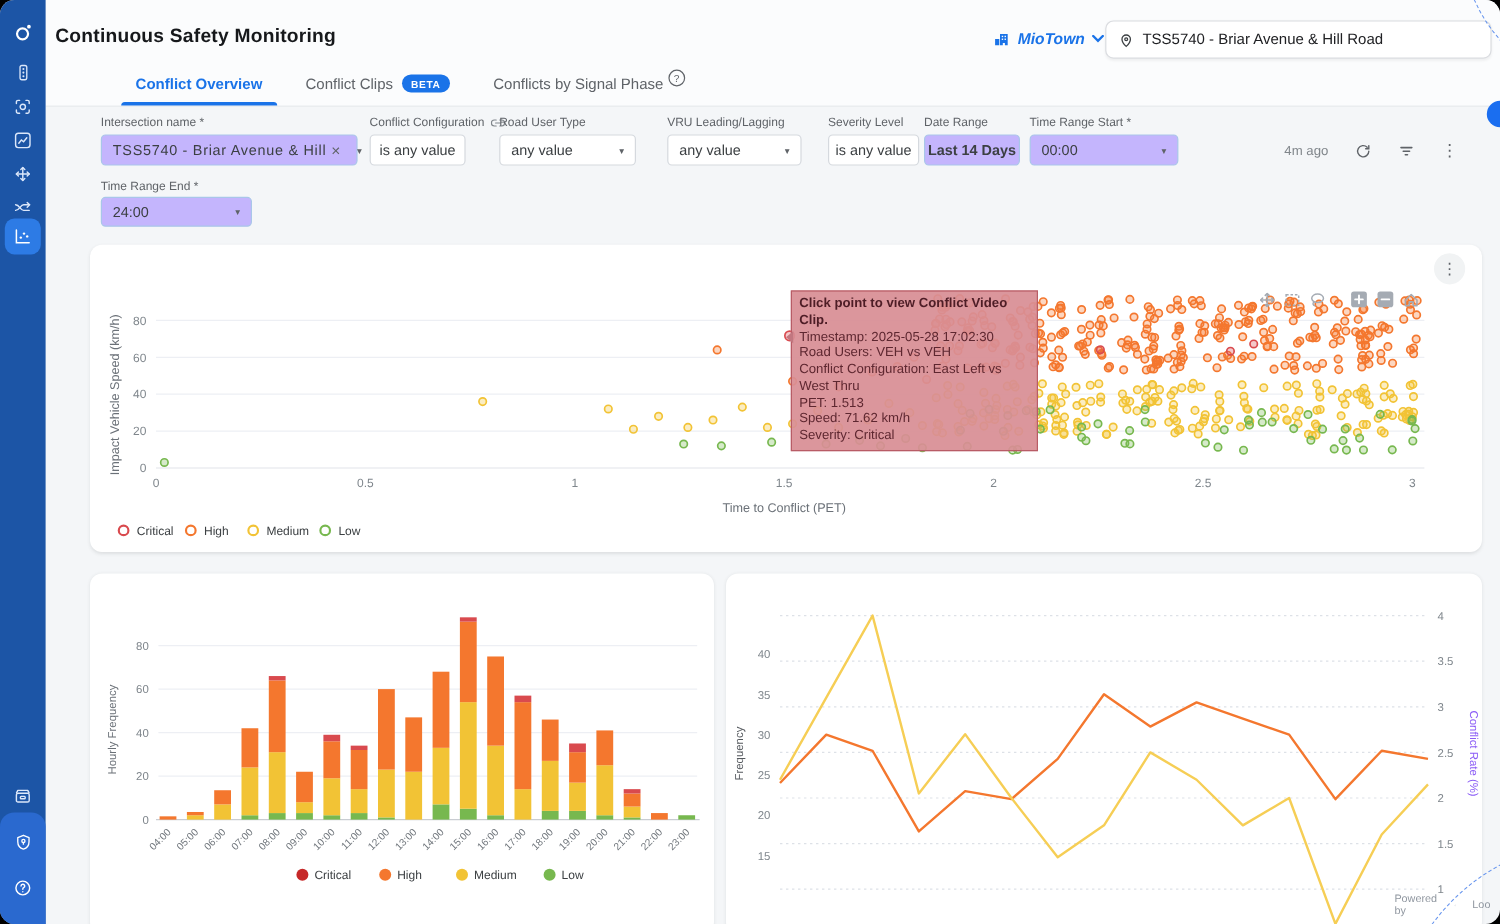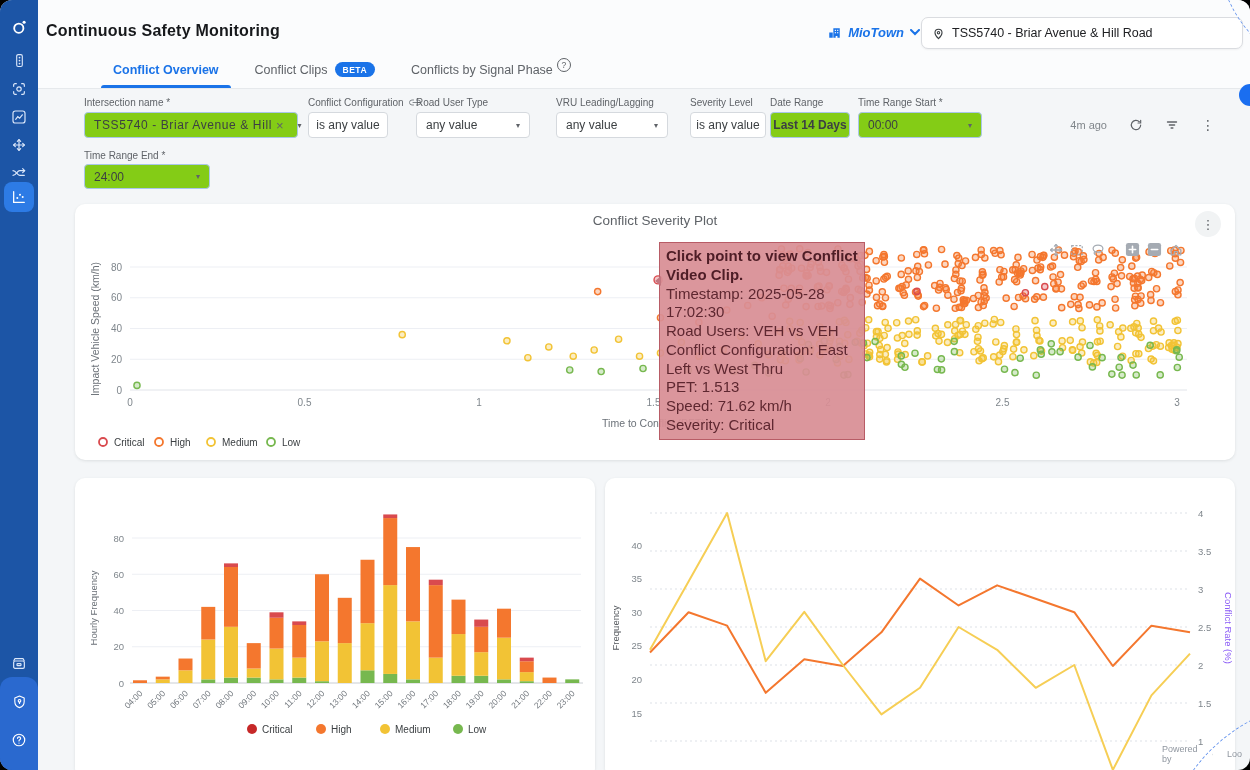--- a/index.html
+++ b/index.html
@@ -24,41 +24,41 @@
   .tab{display:flex;align-items:center;gap:7px;font-size:12.5px;color:#5f6368;padding-bottom:11px;cursor:pointer;position:relative;}
   .tab.active{color:#1a73e8;font-weight:700;align-items:flex-end;}
   .tab.active:after{content:"";position:absolute;left:-12px;right:-12px;bottom:0;height:3px;background:#1a73e8;border-radius:3px 3px 0 0;}
   .beta-pill{background:#1a73e8;color:#fff;font-size:8.5px;font-weight:700;letter-spacing:.5px;padding:2.5px 8px;border-radius:9px;}
   .help-badge{width:12px;height:12px;border:1.2px solid #5f6368;border-radius:50%;font-size:8.5px;display:flex;align-items:center;justify-content:center;position:relative;top:-5px;margin-left:-3px;color:#5f6368;}
   #fab-half{position:absolute;right:-11px;top:84px;width:22px;height:22px;border-radius:50%;background:#1a6ef0;z-index:40;}
 
   
   .flabel{position:absolute;font-size:10px;color:#5f6368;white-space:nowrap;}
   .fbox{position:absolute;height:26px;background:#fff;border:1px solid #d5d9de;border-radius:4px;display:flex;align-items:center;padding:0 9px;font-size:12px;color:#3c4043;box-sizing:border-box;white-space:nowrap;}
-  .fbox.blue{background:#84cc16;border-color:#a9c6e9;}
+  .fbox.blue{background:#c4b5fd;border-color:#a9c6e9;}
   .fbox .spring{flex:1;}
   .fbox .x{color:#5f6368;font-size:13px;padding:0 4px;cursor:pointer;}
   .fbox .vsep{width:1px;height:14px;background:#9fb6d4;margin:0 5px;}
   .caret{font-size:8px;color:#5f6368;}
   #refresh-meta{position:absolute;top:117px;right:35px;display:flex;align-items:center;gap:22px;color:#5f6368;}
   #refresh-meta .ago{font-size:11px;color:#80868b;}
 
   
   .card{position:absolute;background:#fff;border-radius:10px;box-shadow:0 1px 3px rgba(60,64,67,.12);}
   #card-scatter{left:75px;top:204px;width:1160px;height:256px;}
   #card-bars{left:75px;top:478px;width:520px;height:300px;}
   #card-trends{left:605px;top:478px;width:630px;height:300px;}
   .card-title{position:absolute;left:0;right:0;top:9px;text-align:center;font-size:13.5px;color:#5f6368;}
   .card-kebab{position:absolute;right:14px;top:7px;width:26px;height:26px;border-radius:50%;background:#f1f3f4;color:#5f6368;display:flex;align-items:center;justify-content:center;font-size:13px;cursor:pointer;}
   #modebar{position:absolute;right:52px;top:38px;display:flex;align-items:center;gap:7px;color:#a5abb3;}
   #modebar .mb{cursor:pointer;display:flex;}
   #modebar .gap{width:6px;}
 
   
-  #scatter-tooltip{position:absolute;left:584px;top:38px;width:192px;background:rgba(216,142,148,.93);border:1px solid #b85c66;color:#5e2730;font-size:15px;line-height:1.25;padding:4px 6px;z-index:5;}
+  #scatter-tooltip{position:absolute;left:584px;top:38px;width:192px;background:rgba(216,142,148,.93);border:1px solid #b85c66;color:#5e2730;font-size:11px;line-height:1.25;padding:4px 6px;z-index:5;}
   #scatter-tooltip .tt-title{font-weight:700;color:#4e1d26;}
   #scatter-tooltip:before{content:"";position:absolute;left:-5px;top:33px;border:5px solid transparent;border-left:none;border-right:6px solid #c27780;}
 
   
   #powered{position:absolute;right:8px;top:744px;display:flex;align-items:center;gap:14px;font-size:9px;color:#9097a0;z-index:30;max-width:80px;overflow:hidden;}
   .arc{position:absolute;border:1.5px dashed #6a97ee;border-radius:50%;pointer-events:none;z-index:50;}
   #arc-top{left:1218px;top:-172px;width:244px;height:244px;}
   #arc-bottom{left:1160px;top:700px;width:340px;height:340px;}
   svg text{font-family:"Liberation Sans","DejaVu Sans",sans-serif;}
 </style>
@@ -244,21 +244,20 @@
 
     <div class="flabel" style="left:84px;top:150px">Time Range End *</div>
     <div class="fbox blue" style="left:84px;top:164px;width:126px;height:25px">
         <span>24:00</span>
         <span class="spring"></span>
         <span class="caret">▾</span>
       </div>
   </section>
 
   <section class="card" id="card-scatter">
-    <div class="card-title">Conflict Severity Plot</div>
     <div class="card-kebab">⋮</div>
     <div id="modebar">
       <span class="mb">
           <svg width="14" height="14" viewBox="0 0 16 16" fill="none" stroke="currentColor" stroke-width="1.5" stroke-linecap="round" stroke-linejoin="round">
             <path d="M8 2v12M2 8h12"></path>
             <path d="M6.2 3.6L8 1.8l1.8 1.8M6.2 12.4L8 14.2l1.8-1.8M3.6 6.2L1.8 8l1.8 1.8M12.4 6.2L14.2 8l-1.8 1.8"></path>
           </svg>
         </span>
       <span class="mb">
           <svg width="14" height="14" viewBox="0 0 16 16" fill="none" stroke="currentColor" stroke-width="1.4">

